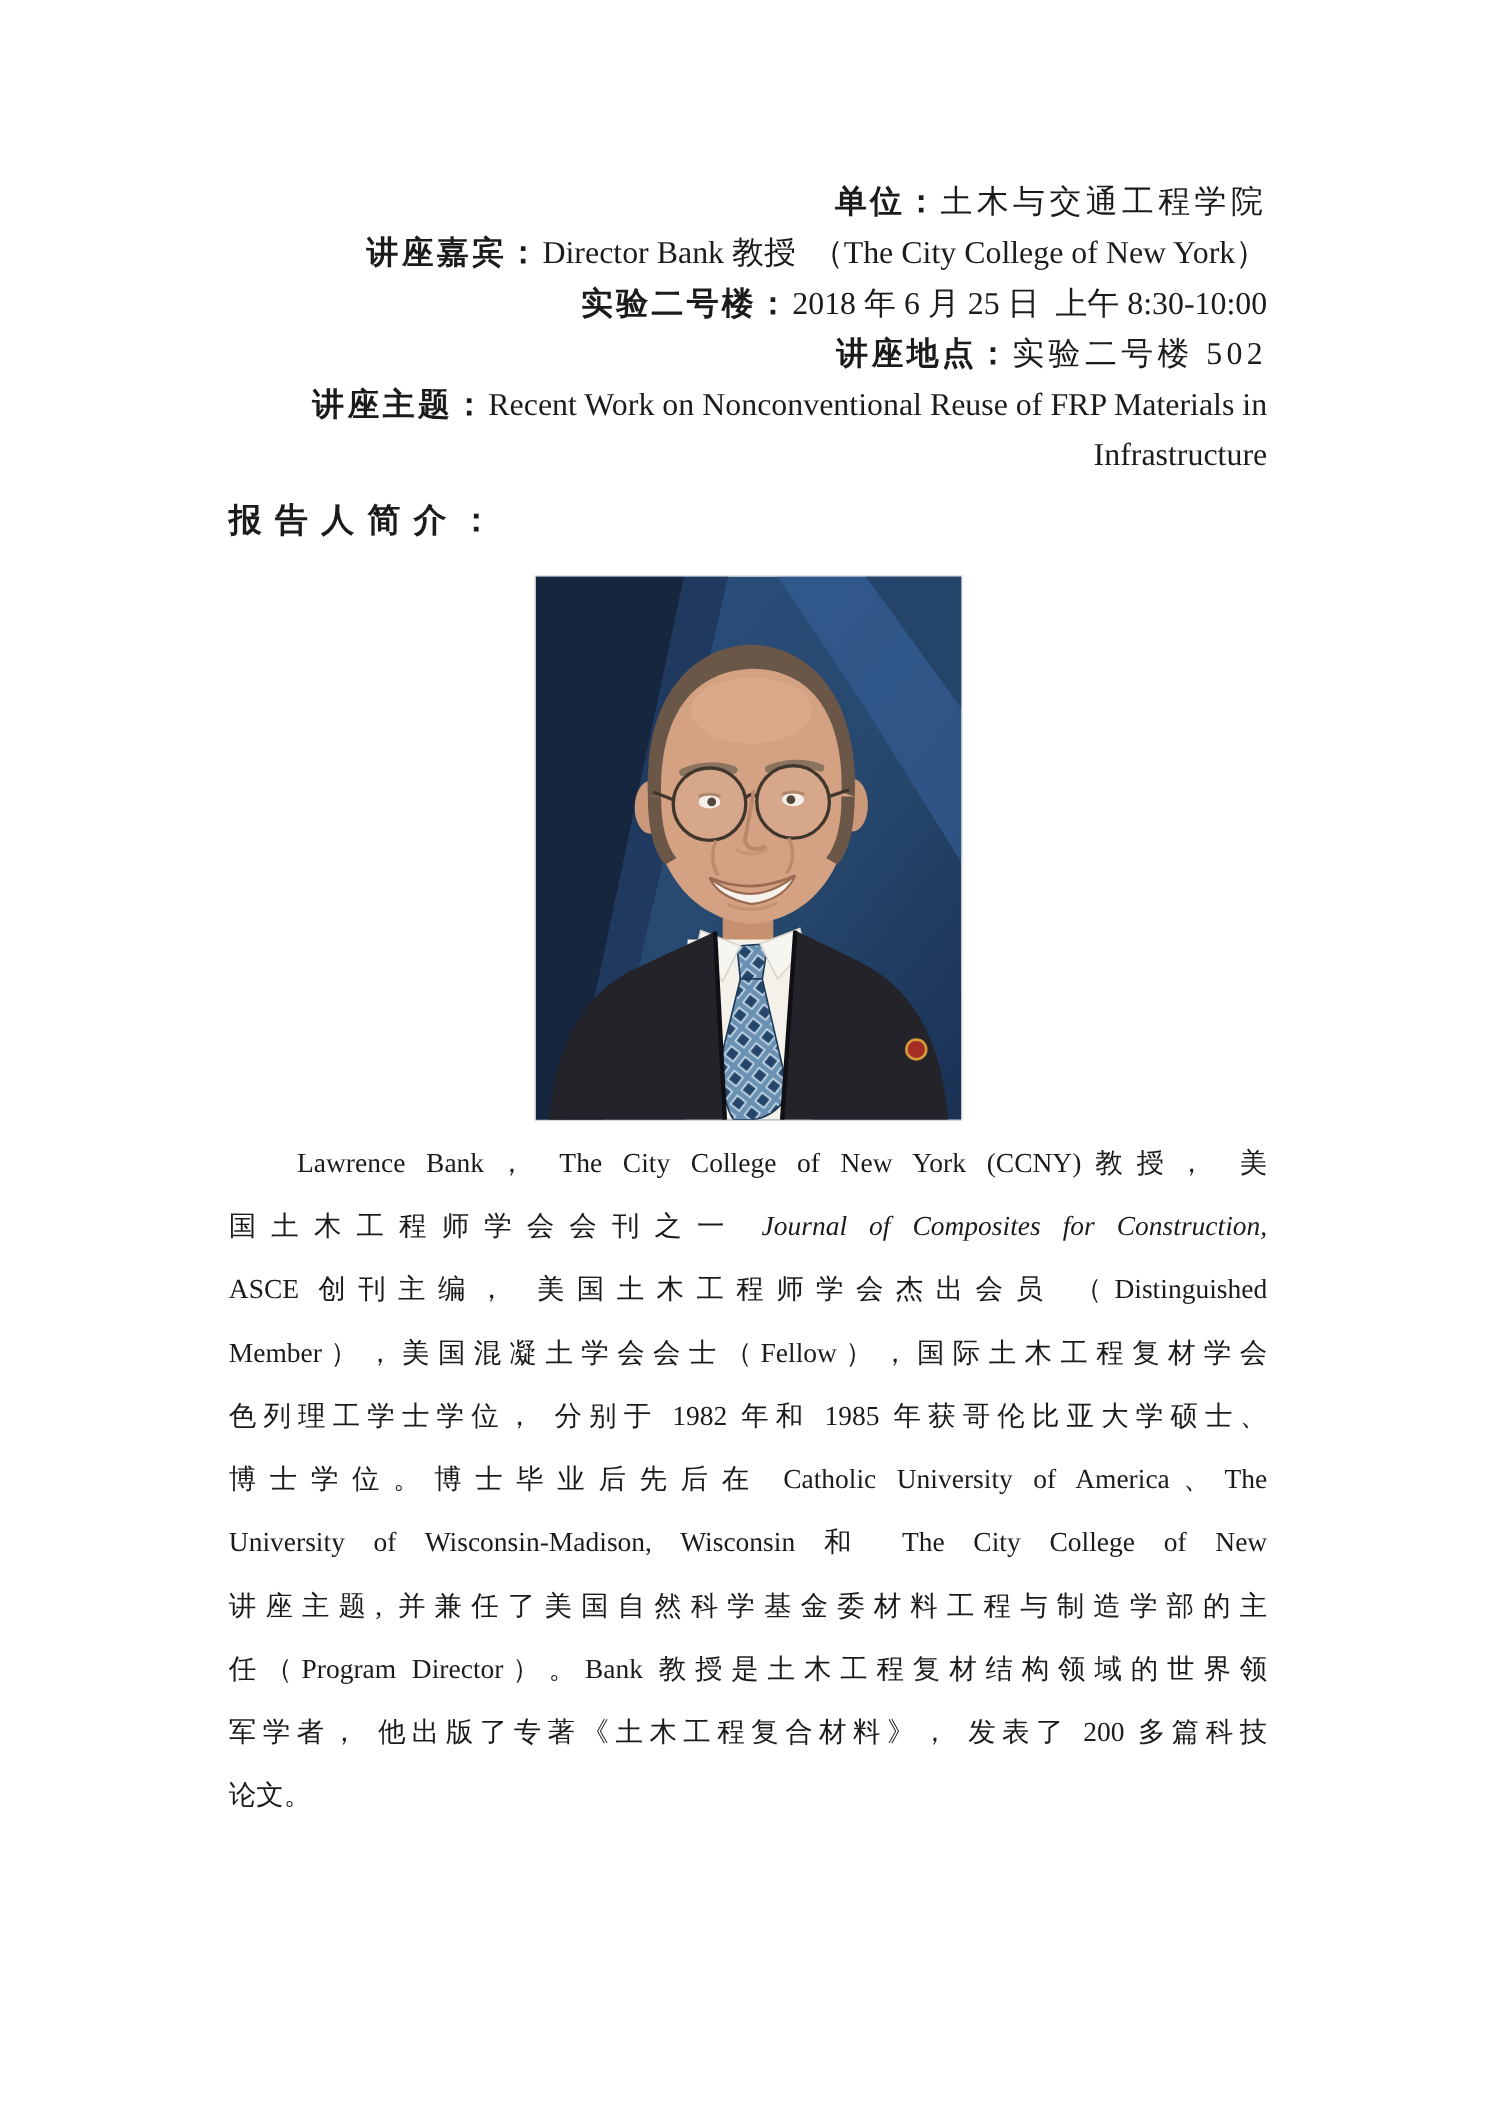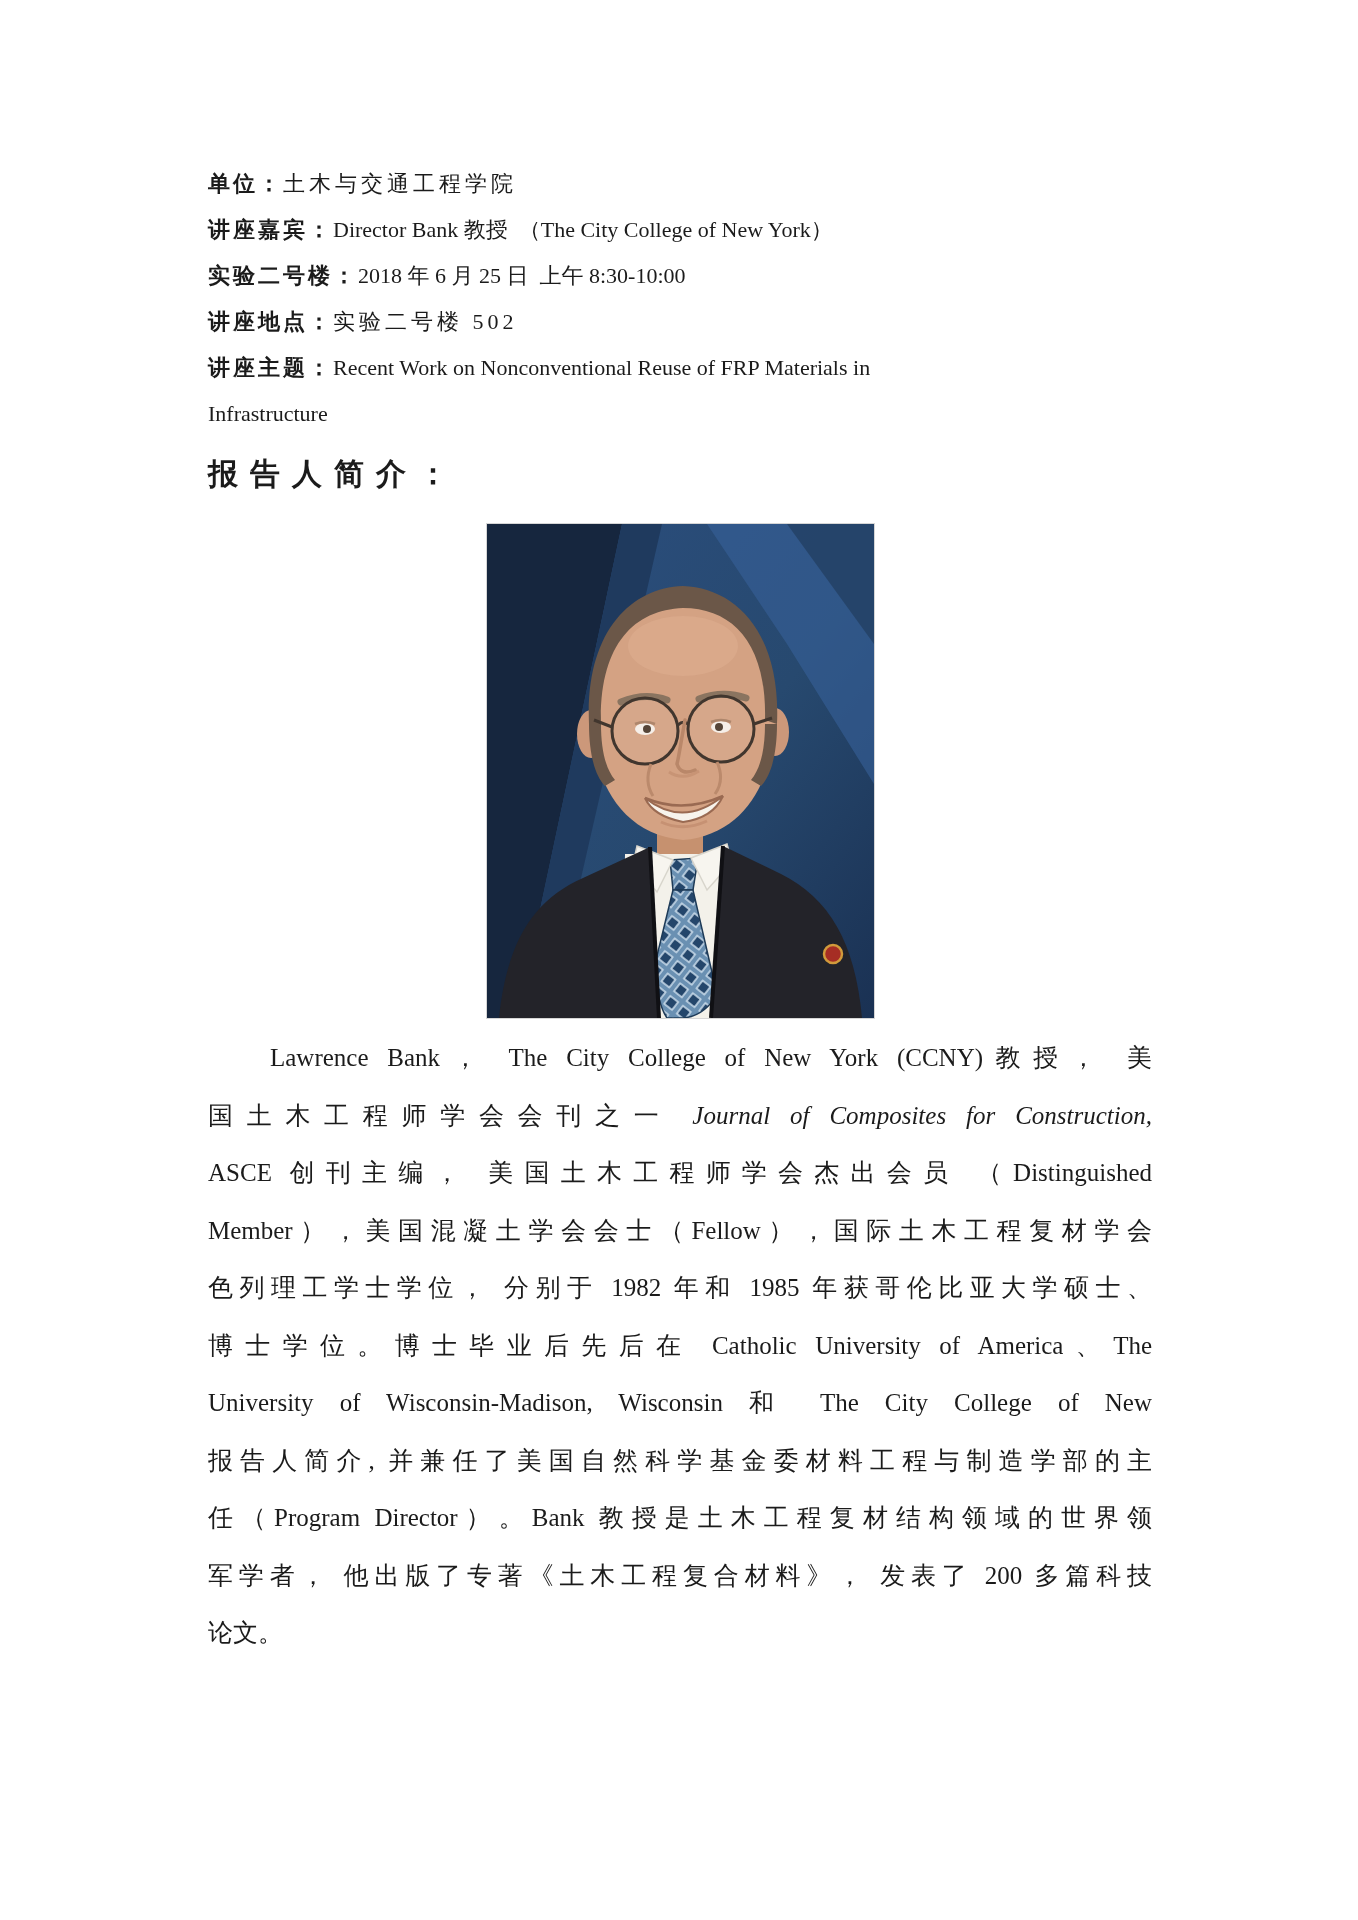--- a/index.html
+++ b/index.html
@@ -8,21 +8,21 @@
     height: 1920px;
     background: #ffffff;
     color: #1b1b1b;
     font-family: "Liberation Serif", "DejaVu Serif", serif;
     overflow: hidden;
   }
   .content { width: 944px; margin-left: 208px; }
 
   
   .header { margin-top: 161px; }
-  .hline { margin: 0; font-size: 22px; line-height: 46px; white-space: pre-wrap; }
+  .hline { margin: 0; font-size: 29px; line-height: 46px; white-space: pre-wrap; text-align: right; }
   .hlabel { font-weight: bold; letter-spacing: 3px; }
   .hline:nth-child(1) .hvalue, .hline:nth-child(4) .hvalue { letter-spacing: 4px; }
 
   
   .bio-heading {
     margin-top: 14px; font-size: 30px; line-height: 46px;
     font-weight: bold; letter-spacing: 12px;
   }
 
   
@@ -131,19 +131,19 @@
   </div>
 
   <div class="bio" id="bio">
       <div class="bio-line indent"><span>Lawrence Bank， The City College of New York (CCNY)教授， 美</span></div>
       <div class="bio-line"><span>国土木工程师学会会刊之一 </span><span class="it">Journal of Composites for Construction,</span></div>
       <div class="bio-line"><span>ASCE 创刊主编， 美国土木工程师学会杰出会员 （Distinguished</span></div>
       <div class="bio-line"><span>Member），美国混凝土学会会士（Fellow），国际土木工程复材学会</span></div>
       <div class="bio-line"><span>色列理工学士学位， 分别于 1982 年和 1985 年获哥伦比亚大学硕士、</span></div>
       <div class="bio-line"><span>博士学位。博士毕业后先后在 Catholic University of America、The</span></div>
       <div class="bio-line"><span>University of Wisconsin-Madison, Wisconsin 和 The City College of New</span></div>
-      <div class="bio-line"><span>报告人简介, 并兼任了美国自然科学基金委材料工程与制造学部的主</span></div>
+      <div class="bio-line"><span>讲座主题, 并兼任了美国自然科学基金委材料工程与制造学部的主</span></div>
       <div class="bio-line"><span>任（Program Director）。Bank 教授是土木工程复材结构领域的世界领</span></div>
       <div class="bio-line"><span>军学者， 他出版了专著《土木工程复合材料》， 发表了 200 多篇科技</span></div>
       <div class="bio-line last"><span>论文。</span></div>
     </div>
 
 </div>
 
 </body></html>

